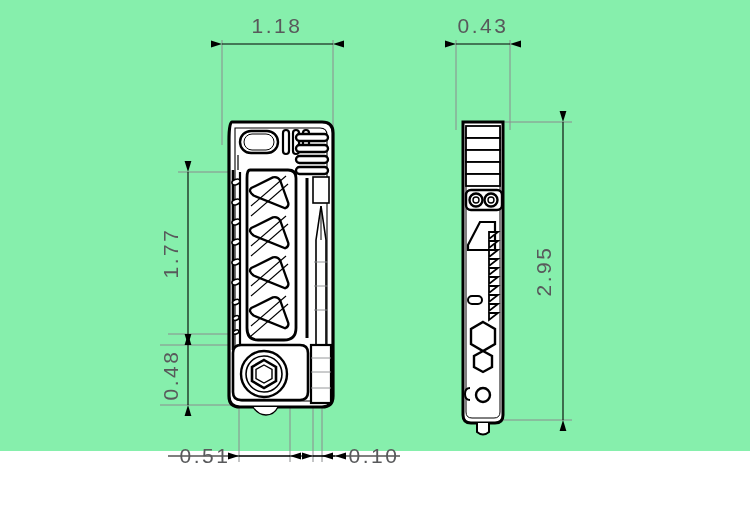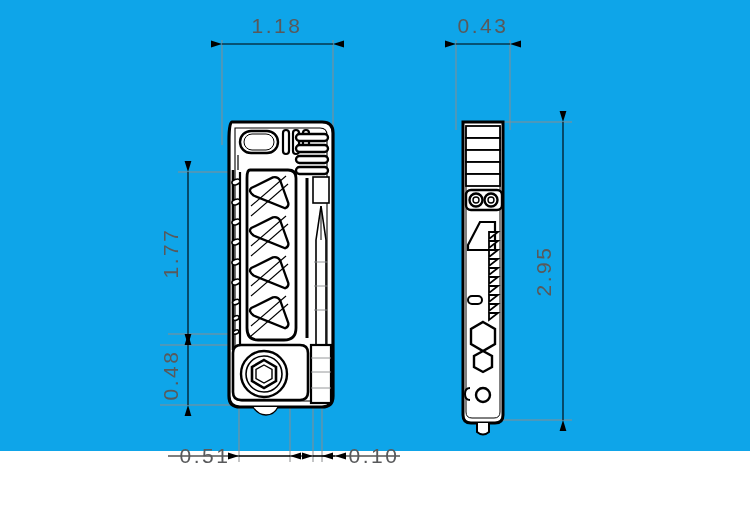--- a/index.html
+++ b/index.html
@@ -2,21 +2,21 @@
 <html><head>
 <meta charset="utf-8">
 <style>
   html,body{margin:0;padding:0;background:#ffffff;}
   body{
     width:750px;height:515px;
     font-family:"Liberation Sans", sans-serif;
     overflow:hidden;
     position:relative;
   }
-  #stage{position:absolute;left:0;top:0;width:750px;height:451px;background:#0ea5e9;}
+  #stage{position:absolute;left:0;top:0;width:750px;height:451px;background:#86efac;}
   svg.drw{position:absolute;left:0;top:0;width:750px;height:515px;display:block;}
   .dimtext{
     font-family:"Liberation Sans", sans-serif;
     font-size:21px;
     letter-spacing:2.5px;
     fill:#58595b;
   }
   .dimtext-v{
     font-family:"Liberation Sans", sans-serif;
     font-size:21px;

